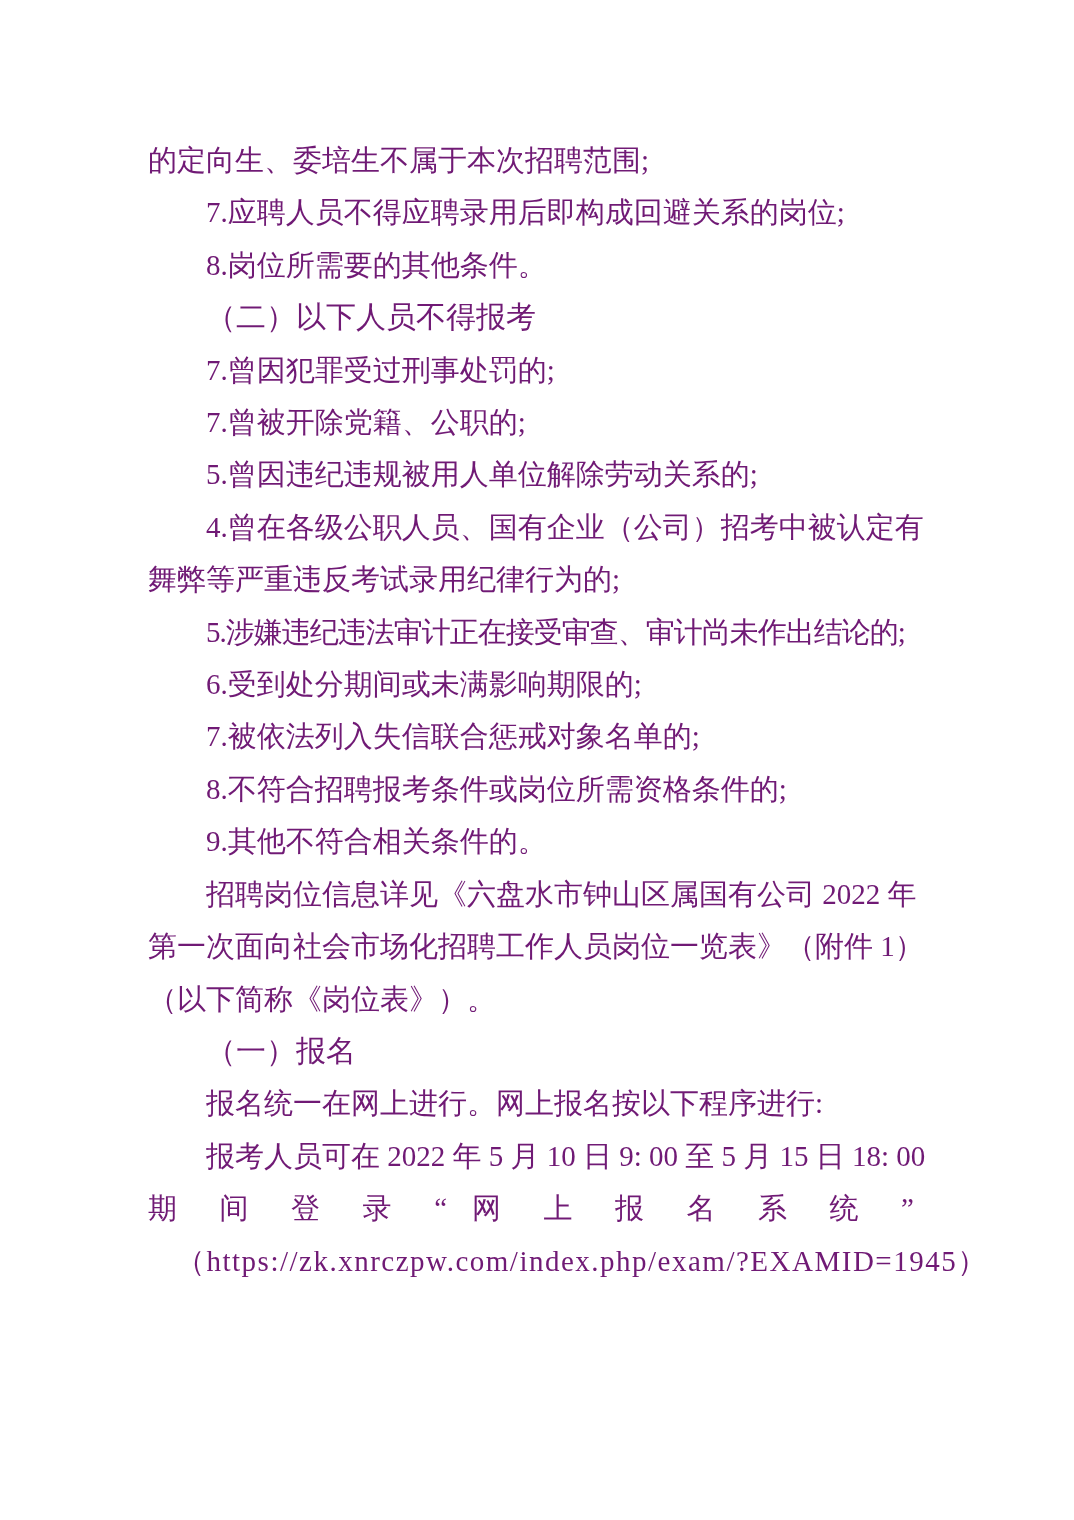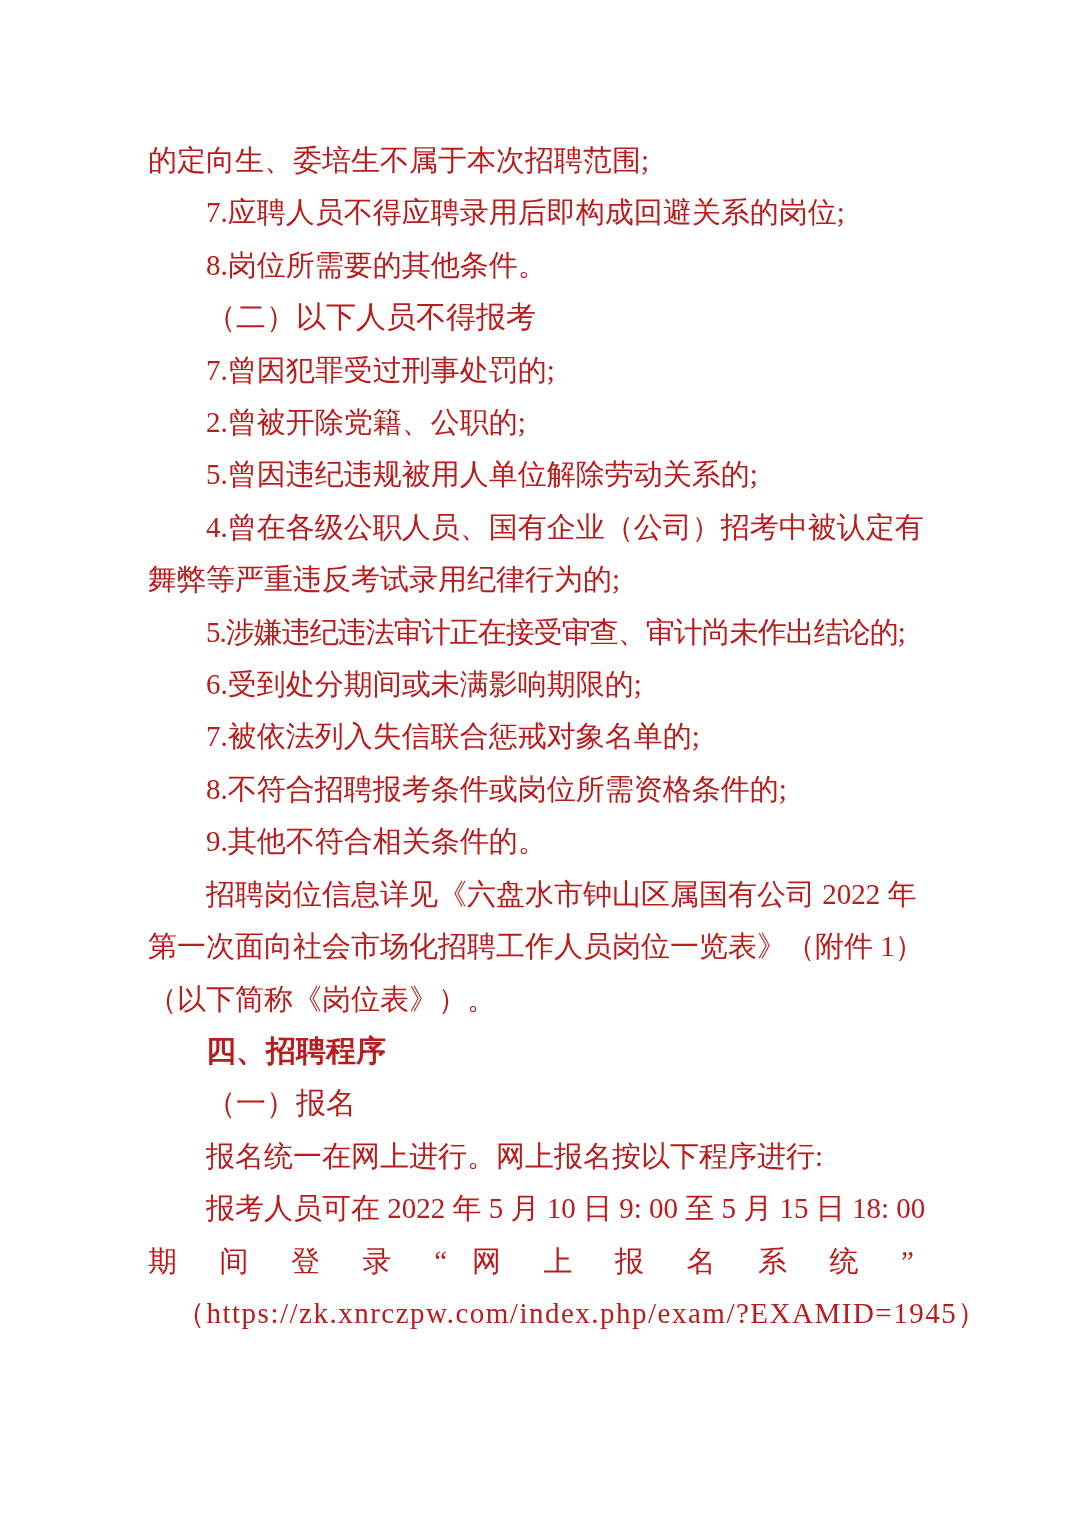--- a/index.html
+++ b/index.html
@@ -7,21 +7,21 @@
     padding: 0;
     background: #ffffff;
   }
   .page {
     position: relative;
     width: 1074px;
     height: 1520px;
     background: #ffffff;
     box-sizing: border-box;
     padding: 134px 160px 0 148px;
-    color: #b91c1c;
+    color: #701a75;
     overflow: hidden;
   }
   .ln {
     font-family: "Liberation Serif", "DejaVu Serif", serif;
     font-size: 29px;
     line-height: 52.4px;
     white-space: nowrap;
   }
   .indent { padding-left: 58px; }
   .h-kai {
@@ -44,31 +44,30 @@
 </style>
 </head>
 <body>
 
 <div class="page">
   <div class="ln">的定向生、委培生不属于本次招聘范围;</div>
   <div class="ln indent">7.应聘人员不得应聘录用后即构成回避关系的岗位;</div>
   <div class="ln indent">8.岗位所需要的其他条件。</div>
   <div class="ln indent h-kai">（二）以下人员不得报考</div>
   <div class="ln indent">7.曾因犯罪受过刑事处罚的;</div>
-  <div class="ln indent">2.曾被开除党籍、公职的;</div>
+  <div class="ln indent">7.曾被开除党籍、公职的;</div>
   <div class="ln indent">5.曾因违纪违规被用人单位解除劳动关系的;</div>
   <div class="ln indent">4.曾在各级公职人员、国有企业（公司）招考中被认定有</div>
   <div class="ln">舞弊等严重违反考试录用纪律行为的;</div>
   <div class="ln indent tight">5.涉嫌违纪违法审计正在接受审查、审计尚未作出结论的;</div>
   <div class="ln indent">6.受到处分期间或未满影响期限的;</div>
   <div class="ln indent">7.被依法列入失信联合惩戒对象名单的;</div>
   <div class="ln indent">8.不符合招聘报考条件或岗位所需资格条件的;</div>
   <div class="ln indent">9.其他不符合相关条件的。</div>
   <div class="ln indent">招聘岗位信息详见《六盘水市钟山区属国有公司 2022 年</div>
   <div class="ln">第一次面向社会市场化招聘工作人员岗位一览表》（附件 1）</div>
   <div class="ln">（以下简称《岗位表》）。</div>
-  <div class="ln indent h-hei">四、招聘程序</div>
   <div class="ln indent h-kai">（一）报名</div>
   <div class="ln indent">报名统一在网上进行。网上报名按以下程序进行:</div>
   <div class="ln indent">报考人员可在 2022 年 5 月 10 日 9: 00 至 5 月 15 日 18: 00</div>
   <div class="ln spread">期 间 登 录 “ 网 上 报 名 系 统 ”</div>
   <div class="ln url-line">（https://zk.xnrczpw.com/index.php/exam/?EXAMID=1945）</div>
 </div>
 
 </body></html>

